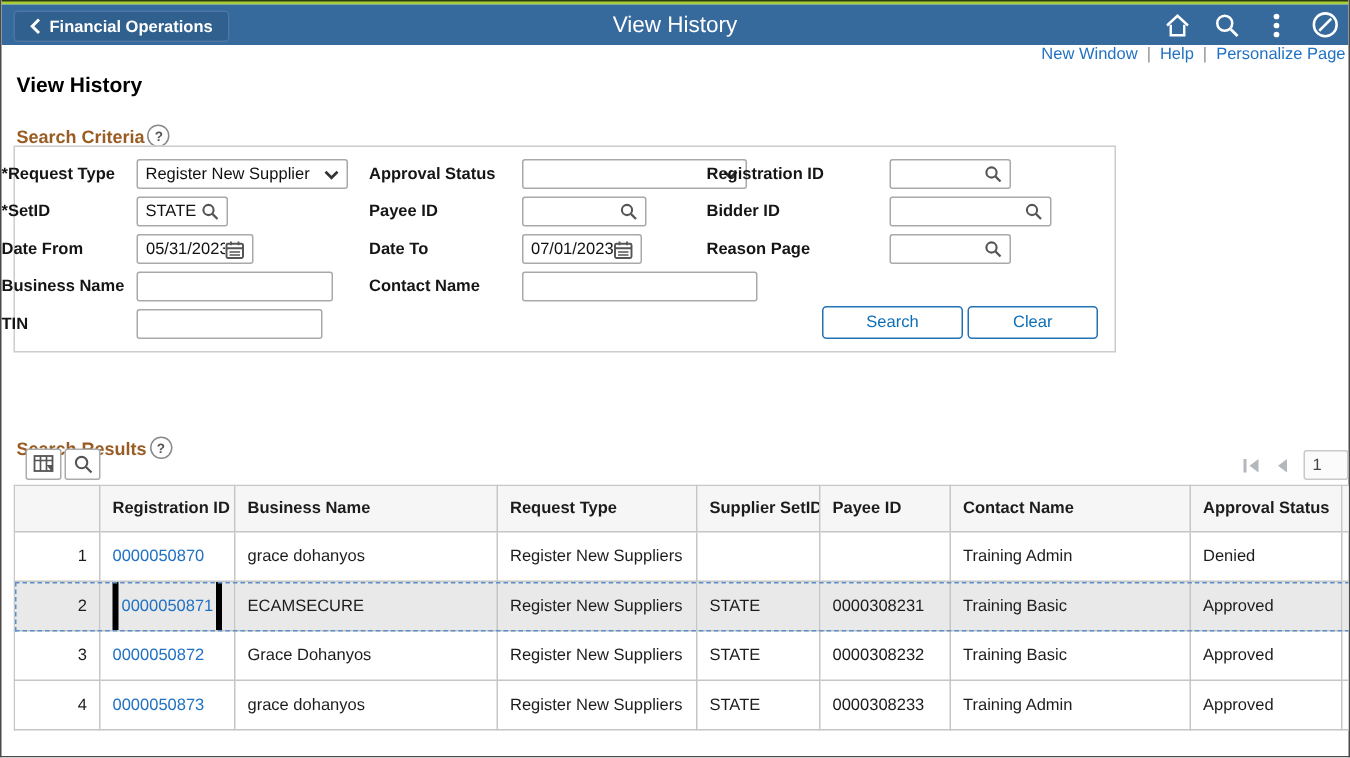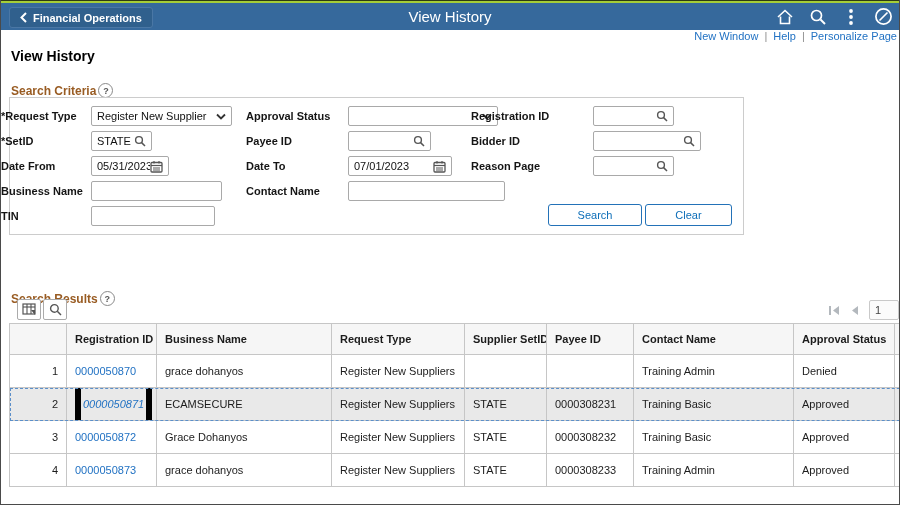--- a/index.html
+++ b/index.html
@@ -50,21 +50,21 @@
   .gridwrap{position:absolute;left:8px;top:323px;width:892px;height:167px;overflow:hidden;}
   table.results{border-collapse:collapse;table-layout:fixed;width:1005px;background:#fff;}
   table.results th, table.results td{border:1px solid #c6c6c6;font-size:11px;color:#1c1c1c;
           padding:0 8px;overflow:hidden;white-space:nowrap;box-sizing:border-box;}
   table.results th{height:31px;background:#f6f6f6;font-weight:bold;text-align:left;}
   table.results td{height:33px;}
   td.rownum{text-align:right;padding-right:7px;}
   td a.reglink{color:#2272c3;text-decoration:none;cursor:pointer;text-align:center;}
   tr.selected td{background:#e9e9e9;}
   tr.selected{outline:1px dashed #5b8fc9;outline-offset:-1px;}
-  .focusbox{border:6px solid #000000;padding:12px 2px;font-style:italic;}
+  .focusbox{border:4px solid #000000;padding:12px 2px;}
 </style>
 </head>
 <body>
 
 <div id="page">
 
   <div class="greenstrip"></div>
   <div class="topbar">
     <div class="bartitle">View History</div>
     <div class="crumb">
@@ -186,21 +186,21 @@
           <rect x="1" y="2.5" width="11" height="9.5" rx="1" fill="none" stroke="#555" stroke-width="1.3"></rect>
           <line x1="1" y1="5.5" x2="12" y2="5.5" stroke="#555" stroke-width="1.2"></line>
           <line x1="4" y1="1" x2="4" y2="3.5" stroke="#555" stroke-width="1.2"></line>
           <line x1="9" y1="1" x2="9" y2="3.5" stroke="#555" stroke-width="1.2"></line>
           <line x1="3" y1="8" x2="10" y2="8" stroke="#555" stroke-width="1"></line>
           <line x1="3" y1="10" x2="10" y2="10" stroke="#555" stroke-width="1"></line>
         </svg>
       </span>
   </div>
   <div class="lbl" style="left:245px;top:160px;width:97px;">Date To</div>
-  <div class="ctl" style="left:347px;top:156px;width:104px;">
+  <div class="ctl" style="left:347px;top:156px;width:80px;">
     <input value="07/01/2023" style="">
     <span class="icn">
         <svg width="13" height="13" viewBox="0 0 13 13">
           <rect x="1" y="2.5" width="11" height="9.5" rx="1" fill="none" stroke="#555" stroke-width="1.3"></rect>
           <line x1="1" y1="5.5" x2="12" y2="5.5" stroke="#555" stroke-width="1.2"></line>
           <line x1="4" y1="1" x2="4" y2="3.5" stroke="#555" stroke-width="1.2"></line>
           <line x1="9" y1="1" x2="9" y2="3.5" stroke="#555" stroke-width="1.2"></line>
           <line x1="3" y1="8" x2="10" y2="8" stroke="#555" stroke-width="1"></line>
           <line x1="3" y1="10" x2="10" y2="10" stroke="#555" stroke-width="1"></line>
         </svg>

